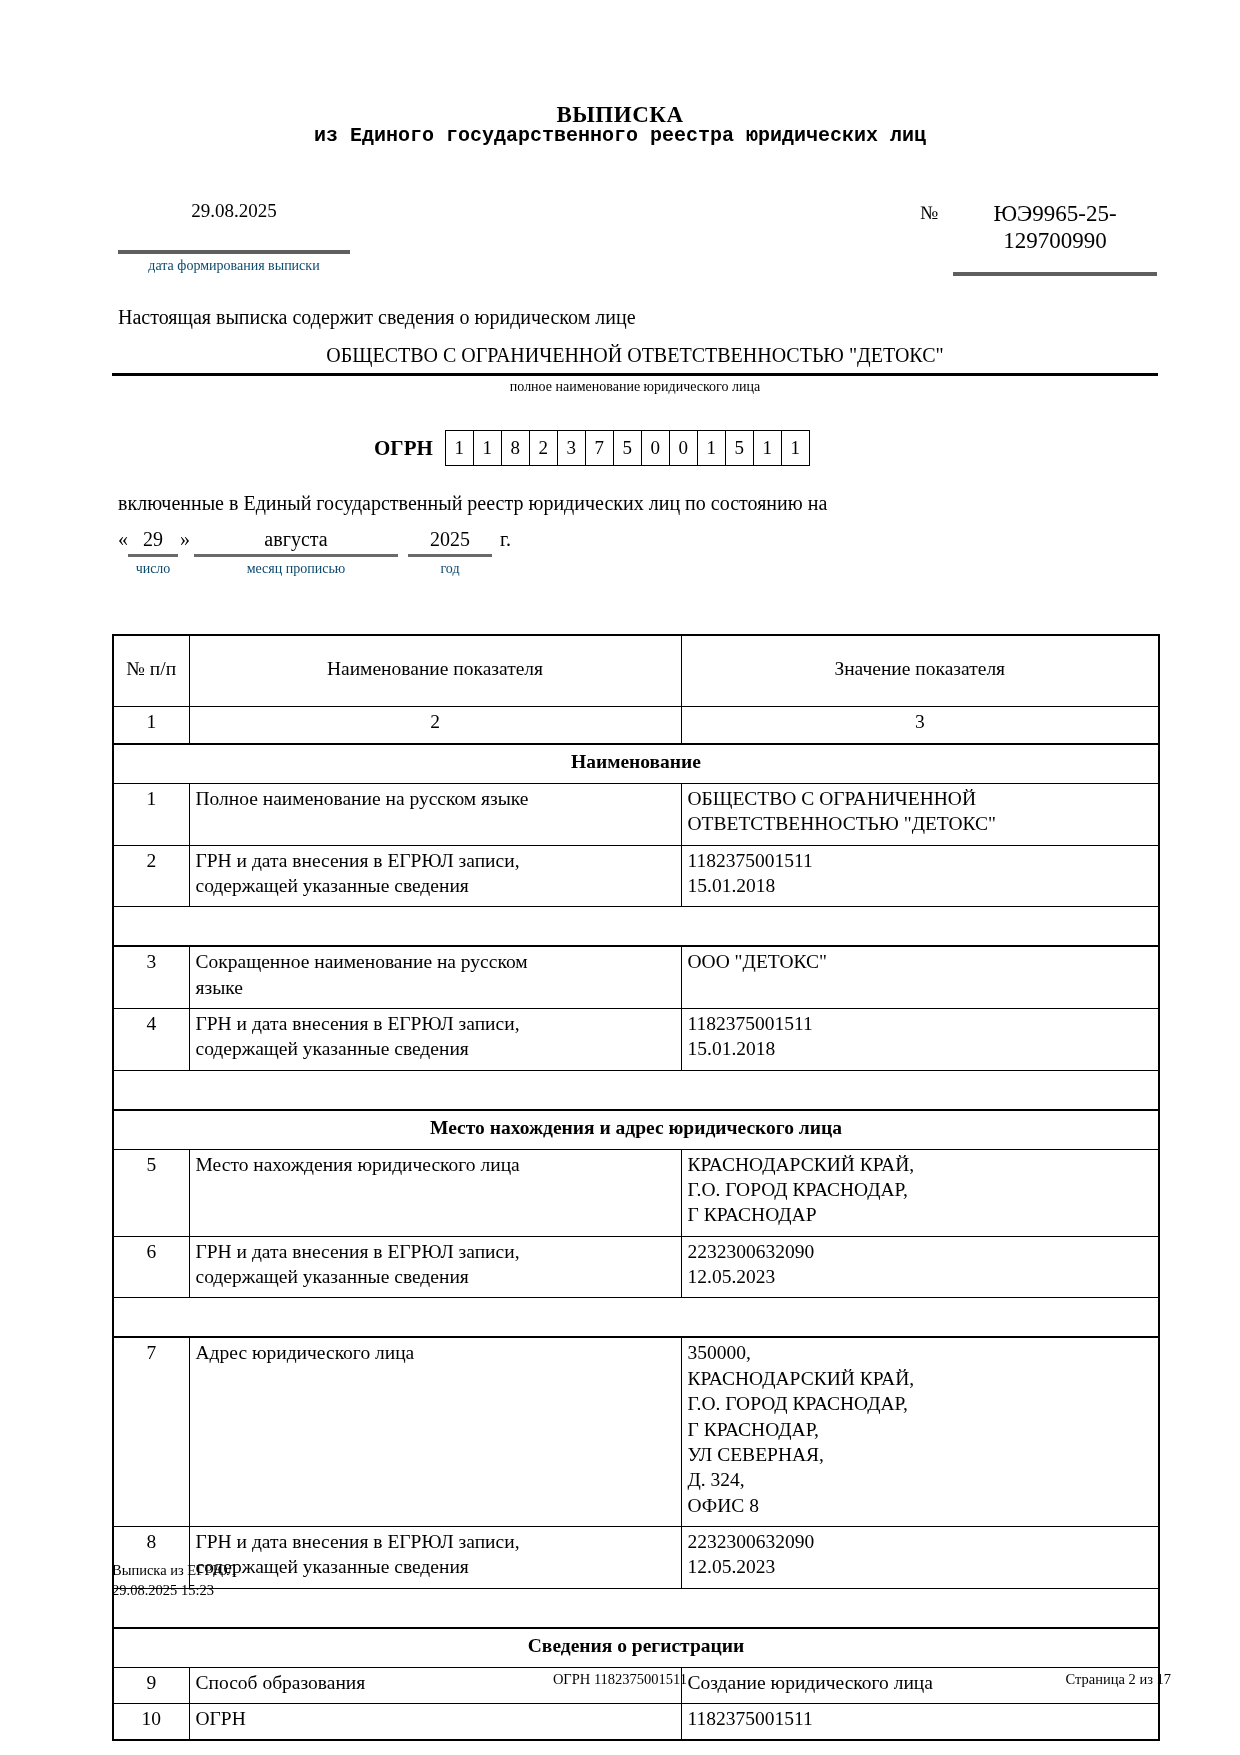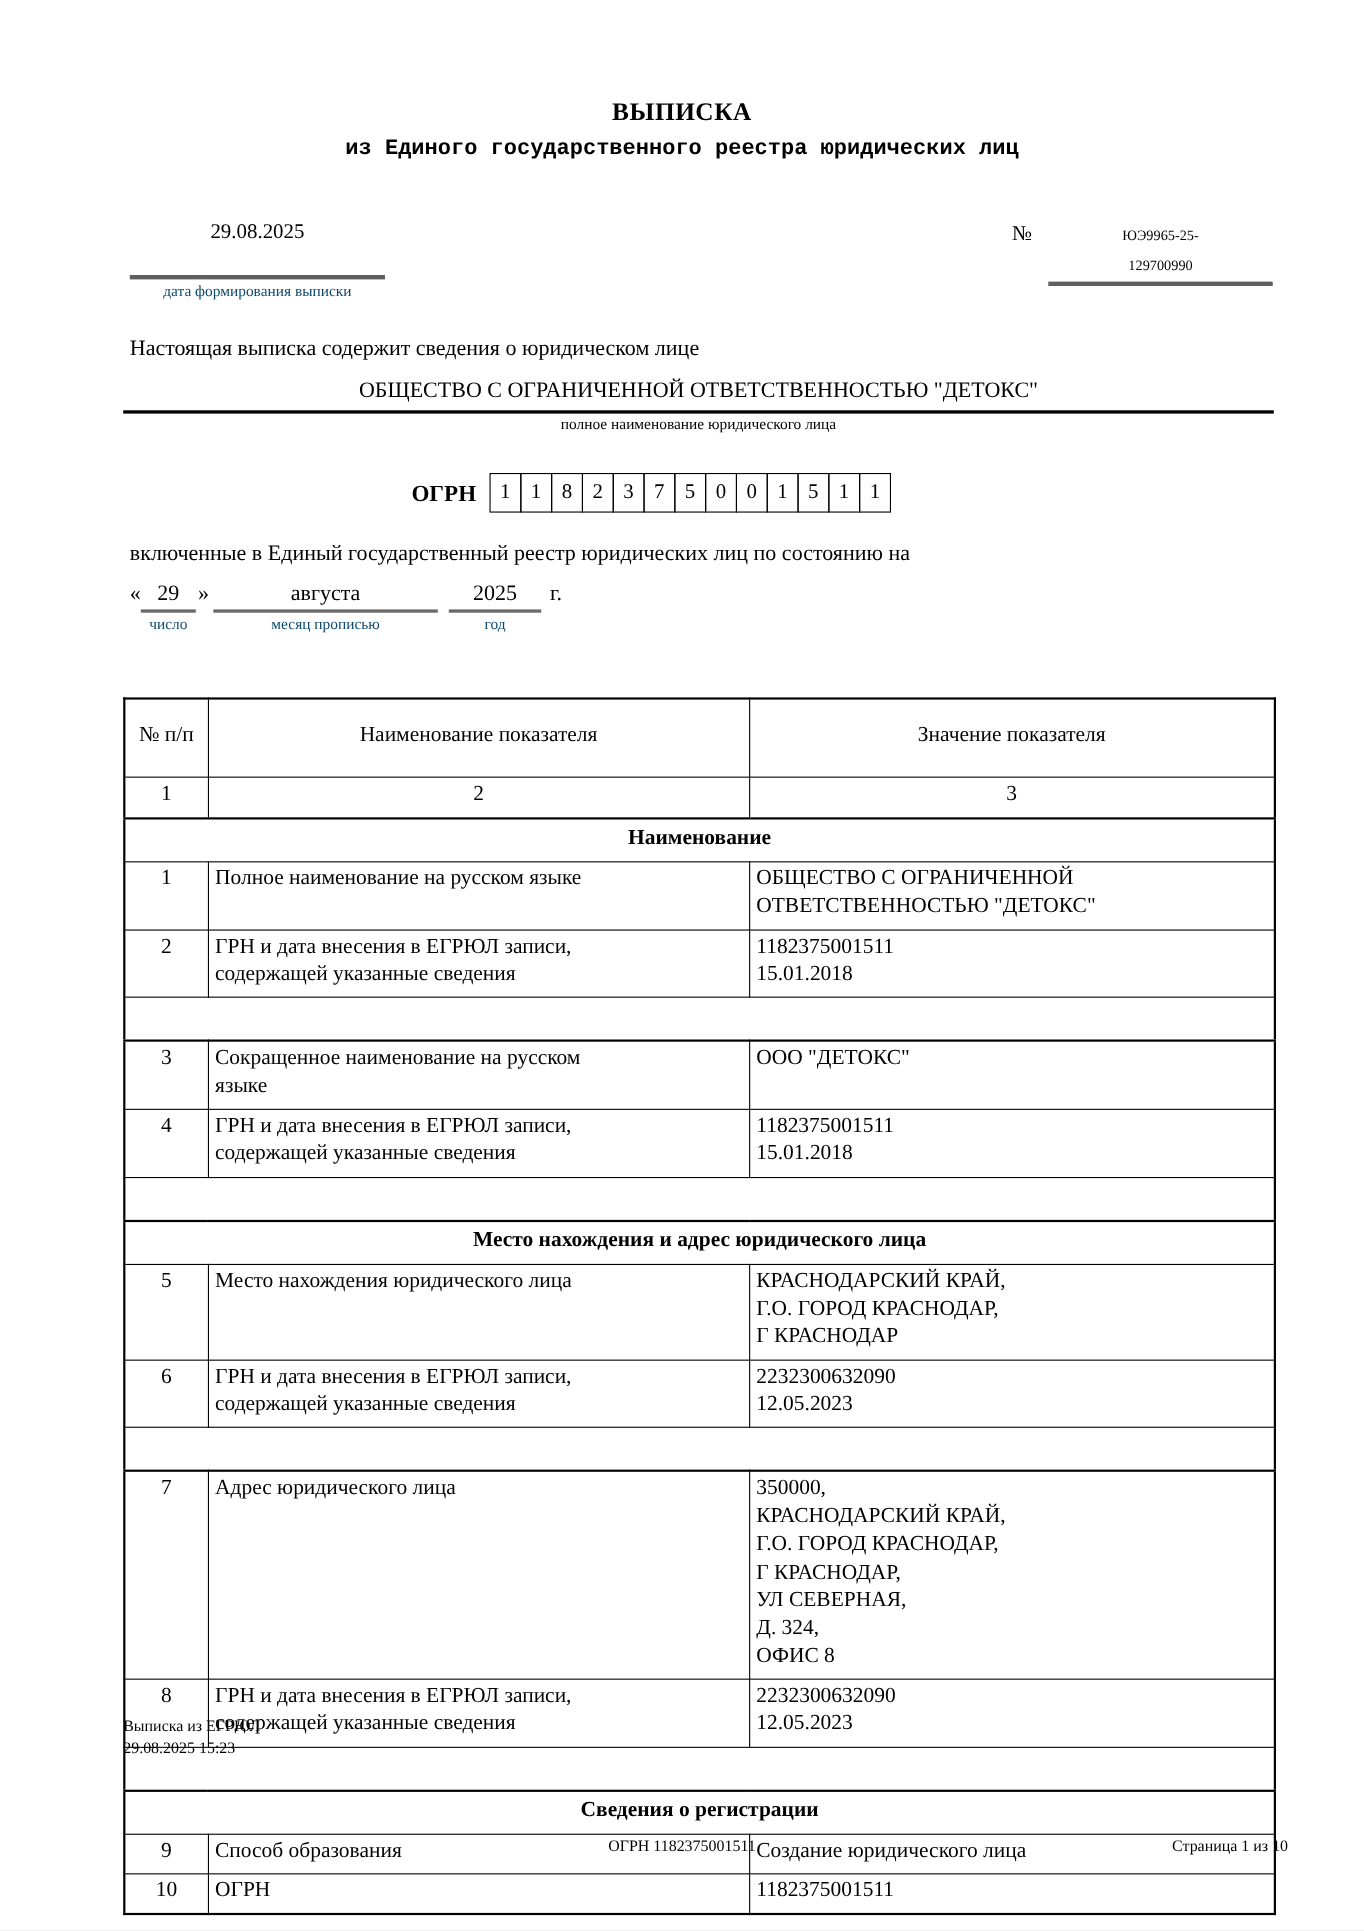--- a/index.html
+++ b/index.html
@@ -8,30 +8,30 @@
     width:1240px;height:1755px;
     margin:0 auto;
     background:#ffffff;
     font-family:"Liberation Serif","DejaVu Serif",serif;
     color:#000;
     overflow:hidden;
   }
   .abs{position:absolute;}
 
   
-  .doc-title{top:89px;left:0;width:100%;text-align:center;font-size:23px;font-weight:bold;letter-spacing:.5px;}
+  .doc-title{top:102px;left:0;width:100%;text-align:center;font-size:23px;font-weight:bold;letter-spacing:.5px;}
   .doc-subtitle{top:124px;left:0;width:100%;text-align:center;font-size:20px;font-weight:bold;font-family:Liberation Mono, monospace;}
 
   .date-block{left:118px;top:200px;width:232px;text-align:center;}
   .date-block .fill-line{display:block;padding-bottom:28px;font-size:19px;border-bottom:4px solid #5f5f5f;}
   .small-label{font-size:14px;color:#0c4a6e;margin-top:4px;}
 
   .number-sign{left:920px;top:202px;font-size:19px;}
   .number-block{left:953px;top:200px;width:204px;text-align:center;}
-  .number-block .fill-line{display:block;font-size:13px;line-height:27px;border-bottom:4px solid #5f5f5f;padding-bottom:2px;}
+  .number-block .fill-line{display:block;font-size:23px;line-height:27px;border-bottom:4px solid #5f5f5f;padding-bottom:18px;}
 
   
   .intro-line{left:118px;top:306px;font-size:20px;}
   .company-block{left:112px;top:344px;width:1046px;text-align:center;}
   .company-name{font-size:20px;border-bottom:3px solid #000;padding-bottom:6px;}
   .company-label{font-size:14px;margin-top:3px;}
 
   .ogrn-row{left:374px;top:430px;display:flex;align-items:center;}
   .ogrn-label{font-size:21px;font-weight:bold;margin-right:12px;}
   .ogrn-boxes{display:flex;}
@@ -248,15 +248,15 @@
           <td>1182375001511</td>
         </tr>
       </tbody>
   </table>
 
   <div class="abs footer-left">
     <div>Выписка из ЕГРЮЛ</div>
     <div>29.08.2025 15:23</div>
   </div>
   <div class="abs footer-center">ОГРН 1182375001511</div>
-  <div class="abs footer-right">Страница 1 из 10</div>
+  <div class="abs footer-right">Страница 2 из 17</div>
 
 </div>
 
 </body></html>

